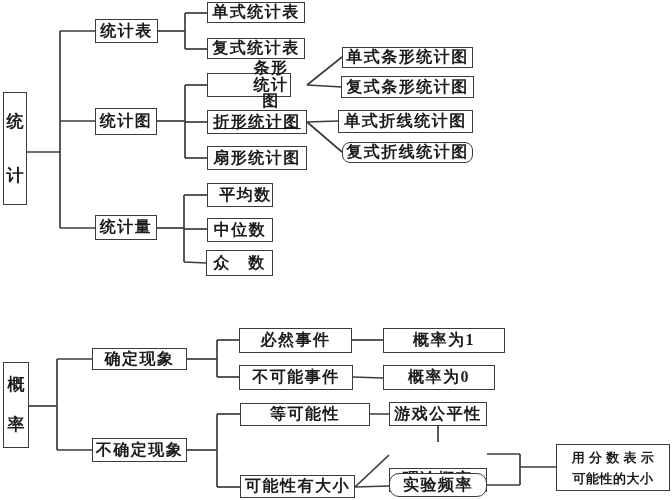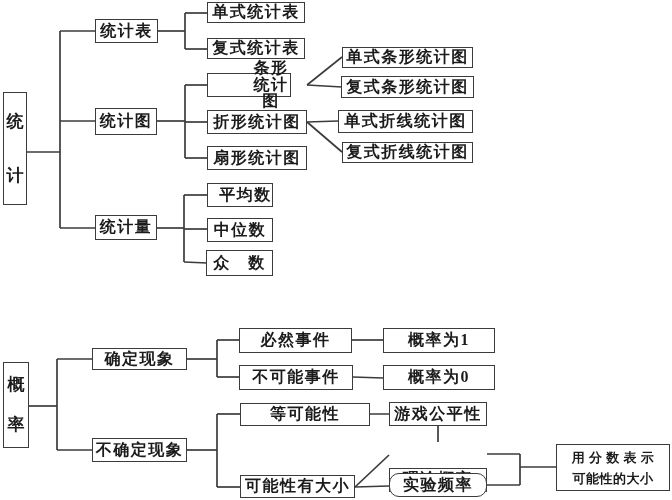--- a/index.html
+++ b/index.html
@@ -88,38 +88,38 @@
     <line x1="520" y1="467" x2="556" y2="467"></line>
   </svg>
 
   <div class="node root-tall" style="left:3px;top:92px;width:24px;height:113px;">统
 计</div>
   <div class="node" style="left:95px;top:19px;width:63px;height:24px;">统计表</div>
   <div class="node" style="left:207px;top:2px;width:98px;height:21px;">单式统计表</div>
   <div class="node" style="left:207px;top:38px;width:98px;height:21px;">复式统计表</div>
   <div class="node" style="left:95px;top:108px;width:62px;height:27px;">统计图</div>
   <div class="node" style="left:207px;top:73px;width:84px;height:24px;padding-left:44px;">条形统计图</div>
-  <div class="node" style="left:207px;top:110px;width:100px;height:24px;">折形统计图</div>
+  <div class="node" style="left:207px;top:110px;width:100px;height:24px;text-decoration:underline;">折形统计图</div>
   <div class="node" style="left:207px;top:146px;width:100px;height:24px;">扇形统计图</div>
   <div class="node" style="left:342px;top:47px;width:131px;height:21px;">单式条形统计图</div>
   <div class="node" style="left:341px;top:76px;width:133px;height:22px;">复式条形统计图</div>
   <div class="node" style="left:338px;top:110px;width:135px;height:23px;">单式折线统计图</div>
-  <div class="node" style="left:342px;top:142px;width:131px;height:21px;">复式折线统计图</div>
+  <div class="node" style="left:342px;top:142px;width:131px;height:21px;border-radius:8px;">复式折线统计图</div>
   <div class="node" style="left:95px;top:215px;width:62px;height:25px;">统计量</div>
   <div class="node" style="left:207px;top:183px;width:66px;height:24px;padding-left:11px;">平均数</div>
   <div class="node" style="left:207px;top:218px;width:66px;height:24px;">中位数</div>
   <div class="node" style="left:206px;top:250px;width:67px;height:26px;">众　数</div>
 
   <div class="node root-short" style="left:3px;top:362px;width:26px;height:86px;">概
 率</div>
   <div class="node" style="left:92px;top:348px;width:95px;height:22px;">确定现象</div>
   <div class="node" style="left:92px;top:438px;width:95px;height:24px;">不确定现象</div>
   <div class="node" style="left:239px;top:328px;width:113px;height:25px;">必然事件</div>
   <div class="node" style="left:239px;top:365px;width:114px;height:25px;">不可能事件</div>
-  <div class="node" style="left:383px;top:328px;width:112px;height:25px;">概率为1</div>
+  <div class="node" style="left:383px;top:328px;width:122px;height:25px;">概率为1</div>
   <div class="node" style="left:383px;top:365px;width:112px;height:25px;">概率为0</div>
   <div class="node" style="left:240px;top:403px;width:130px;height:23px;">等可能性</div>
   <div class="node" style="left:240px;top:475px;width:115px;height:23px;">可能性有大小</div>
   <div class="node" style="left:389px;top:402px;width:98px;height:24px;">游戏公平性</div>
   <div class="node" style="left:389px;top:468px;width:98px;height:24px;font-family:Liberation Mono, monospace;">理论概率</div>
   <div class="node" style="left:389px;top:473px;width:98px;height:24px;border-radius:10px;">实验频率</div>
   <div class="node multiline" style="left:556px;top:444px;width:114px;height:47px;">用 分 数 表 示
 可能性的大小</div>
 
 </div>

